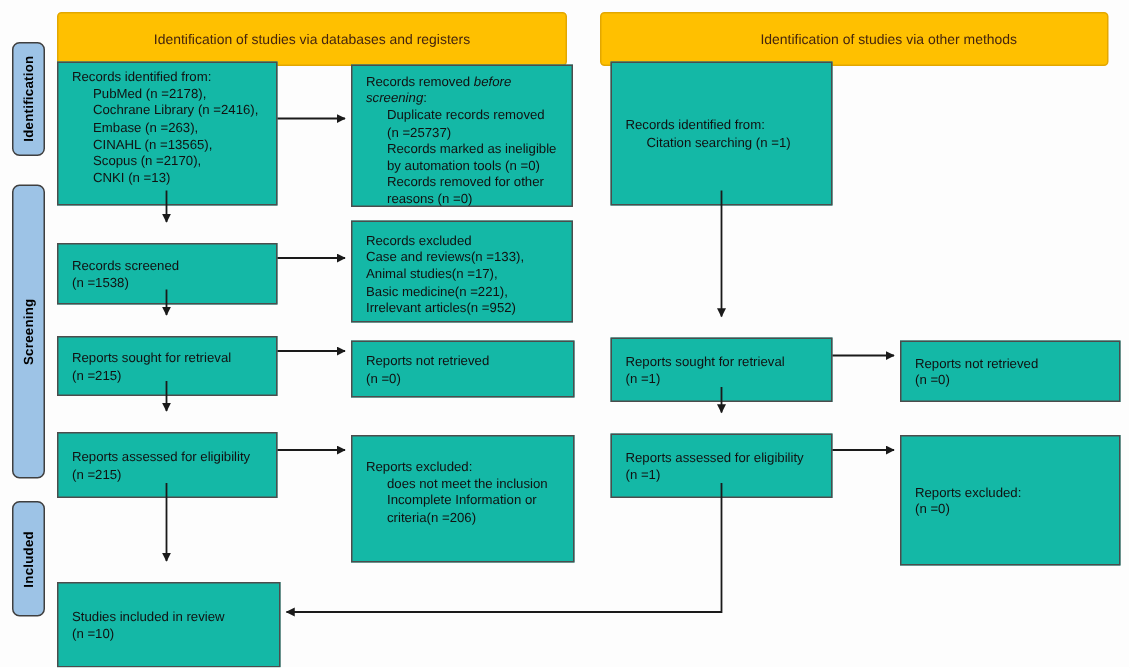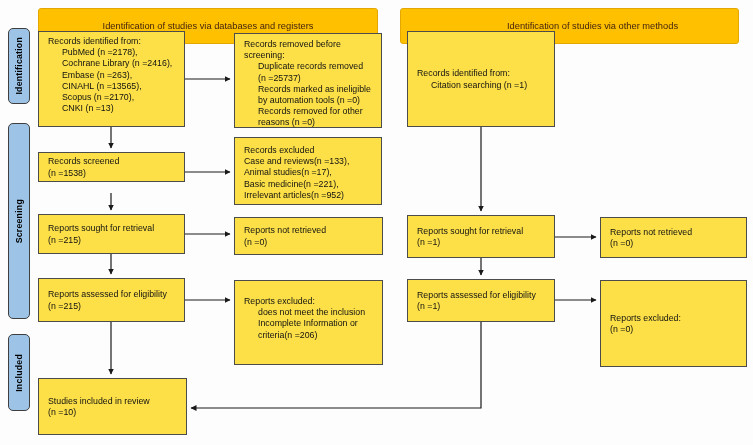--- a/index.html
+++ b/index.html
@@ -16,32 +16,32 @@
 
   .stagebar{position:absolute;width:22px;background:var(--stage-bg,#9dc3e6);
             border:1.2px solid var(--stage-border,#3f3f3f);border-radius:5px;
             display:flex;align-items:center;justify-content:center;box-sizing:border-box;}
   .stagebar span{writing-mode:vertical-rl;transform:rotate(180deg);
                  font-size:8.8px;font-weight:bold;color:#000;letter-spacing:.2px;}
   #stage-identification{left:8px;top:28px;height:76px;}
   #stage-screening{left:8px;top:123px;height:196px;}
   #stage-included{left:8px;top:334px;height:77px;}
 
-  .box{position:absolute;background:#fde047;border:1.2px solid var(--box-border,#4c4c4c);
+  .box{position:absolute;background:#14b8a6;border:1.2px solid var(--box-border,#4c4c4c);
        box-sizing:border-box;font-size:8.8px;line-height:11.2px;
-       padding:4px 21px 3px 9px;display:flex;flex-direction:column;}
+       padding:4px 21px 3px 9px;display:flex;flex-direction:column;margin-top:10px;}
   .box .ln{white-space:nowrap;}
   .box .ln.indent{padding-left:14px;}
-  .box .it{text-align:center;}
+  .box .it{font-style:italic;text-align:center;}
   .vc{justify-content:center;}
   .padt15{padding-top:15px;}
 
   #box-db-identified{left:38px;top:31px;width:147px;height:96px;}
   #box-records-removed{left:234px;top:33px;width:148px;height:95px;padding-top:5px;}
-  #box-records-screened{left:38px;top:152px;width:147px;height:30px;}
+  #box-records-screened{left:38px;top:152px;width:147px;height:41px;}
   #box-records-excluded{left:234px;top:137px;width:148px;height:68px;padding-top:7px;}
   #box-reports-sought-db{left:38px;top:214px;width:147px;height:40px;}
   #box-reports-not-retrieved-db{left:234px;top:217px;width:149px;height:38px;}
   #box-reports-assessed-db{left:38px;top:278px;width:147px;height:44px;}
   #box-reports-excluded-db{left:234px;top:280px;width:149px;height:85px;}
   #box-studies-included{left:38px;top:378px;width:149px;height:57px;}
   #box-other-identified{left:407px;top:31px;width:148px;height:96px;}
   #box-reports-sought-other{left:407px;top:215px;width:148px;height:43px;}
   #box-reports-not-retrieved-other{left:600px;top:217px;width:147px;height:41px;}
   #box-reports-assessed-other{left:407px;top:279px;width:148px;height:43px;}

